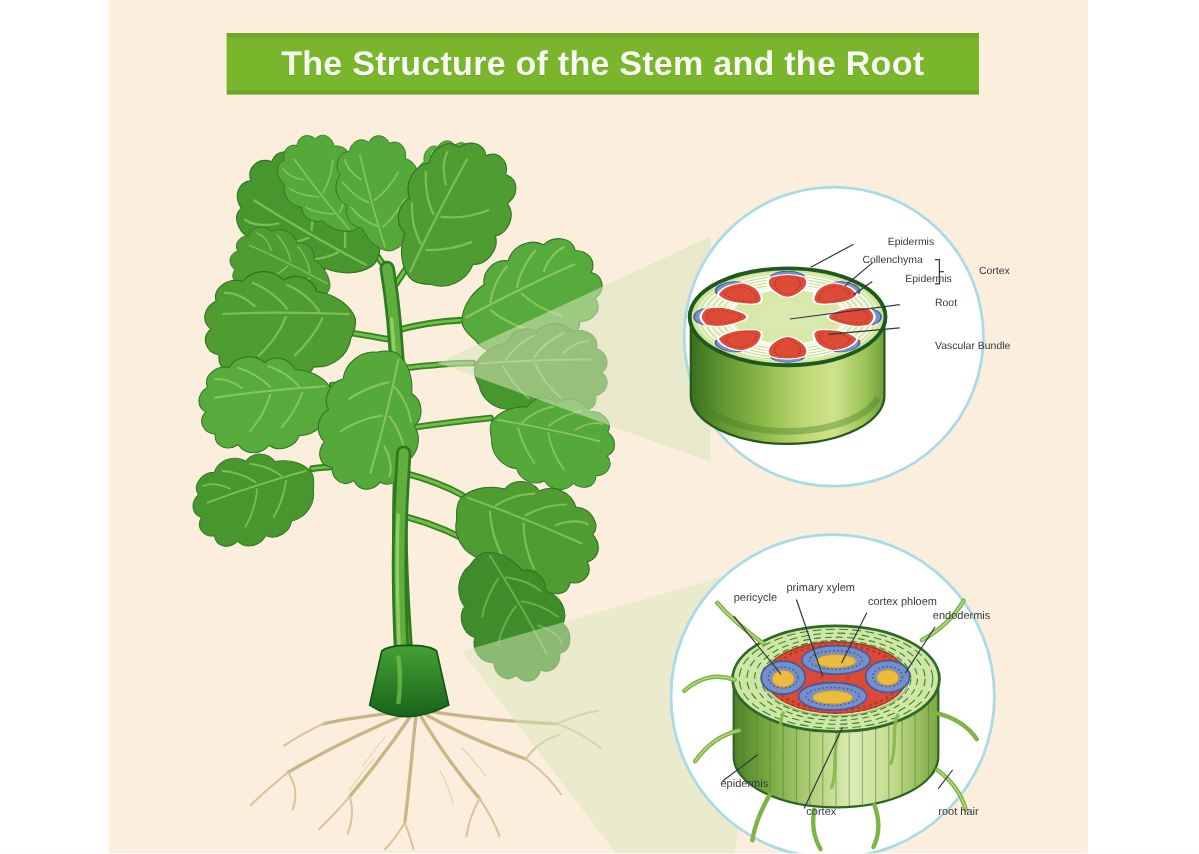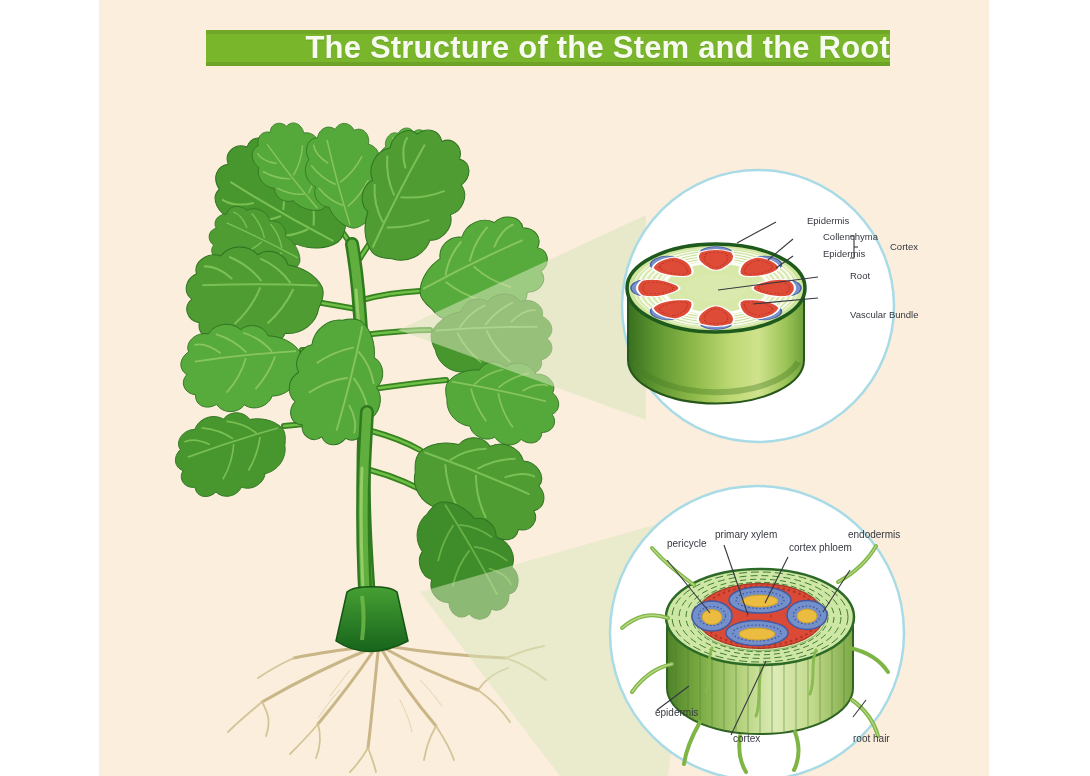--- a/index.html
+++ b/index.html
@@ -1,20 +1,20 @@
 <!DOCTYPE html>
 <html><head>
 <meta charset="utf-8">
 <style>
   html,body{margin:0;padding:0;background:#fff;}
   .stage{position:relative;width:1090px;height:776px;background:#ffffff;overflow:hidden;
          font-family:"Liberation Sans", sans-serif;}
   .scene{position:absolute;left:0;top:0;}
-  .banner{position:absolute;left:206px;top:30px;width:684px;height:36px;
-          background:#7ab62c;display:flex;align-items:center;justify-content:flex-end;
+  .banner{position:absolute;left:206px;top:30px;width:684px;height:56px;
+          background:#7ab62c;display:flex;align-items:center;justify-content:center;
           box-shadow:inset 0 4px 0 rgba(0,0,0,0.08), inset 0 -4px 0 rgba(0,0,0,0.10);}
   .banner span{color:#f6faef;font-size:31px;font-weight:bold;letter-spacing:.2px;
                text-shadow:0 1px 1px rgba(0,0,0,0.12);white-space:nowrap;}
   .lbl{position:absolute;color:#34383f;white-space:nowrap;padding-left:28px;}
   .lbl.top{font-size:9.5px;}
   .lbl.bot{font-size:10px;}
 </style>
 </head>
 <body>
 
@@ -371,27 +371,27 @@
     <line x1="731" y1="735" x2="766" y2="661"></line>
     <line x1="853" y1="717" x2="866" y2="700"></line>
   </g>
 </svg>
 
 <div class="banner">
   <span>The Structure of the Stem and the Root</span>
 </div>
 
 <div class="lbl top" style="left:779px;top:215px">Epidermis</div>
-<div class="lbl top" style="left:795px;top:231px">Collenchyma</div>
+<div class="lbl top" style="left:756px;top:231px">Collenchyma</div>
 <div class="lbl top" style="left:795px;top:248px">Epidermis</div>
 <div class="lbl top" style="left:862px;top:241px">Cortex</div>
 <div class="lbl top" style="left:822px;top:270px">Root</div>
 <div class="lbl top" style="left:822px;top:309px">Vascular Bundle</div>
 
 <div class="lbl bot" style="left:687px;top:529px">primary xylem</div>
 <div class="lbl bot" style="left:639px;top:538px">pericycle</div>
 <div class="lbl bot" style="left:761px;top:542px">cortex phloem</div>
-<div class="lbl bot" style="left:820px;top:529px">endodermis</div>
+<div class="lbl bot" style="left:820px;top:555px">endodermis</div>
 <div class="lbl bot" style="left:627px;top:707px">epidermis</div>
 <div class="lbl bot" style="left:705px;top:733px">cortex</div>
 <div class="lbl bot" style="left:825px;top:733px">root hair</div>
 
 </div>
 
 </body></html>

